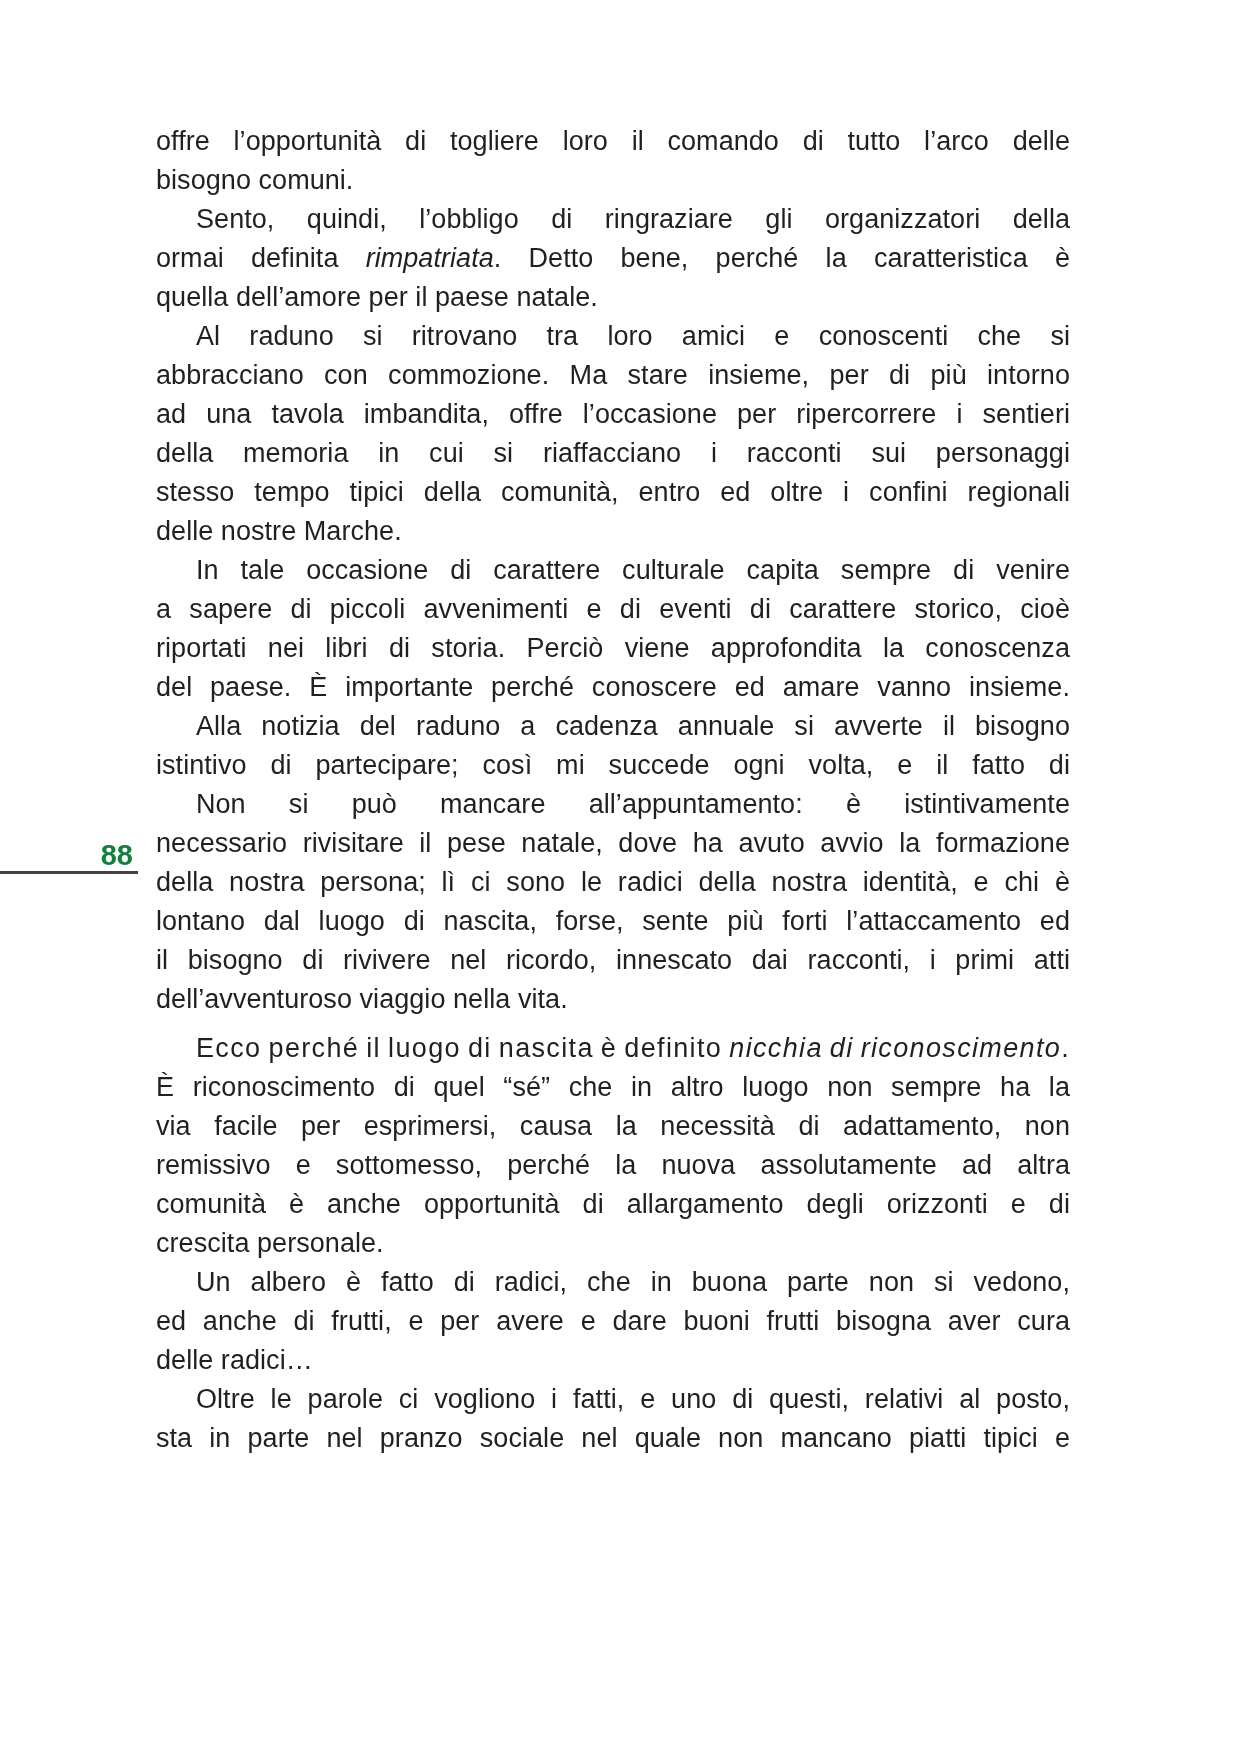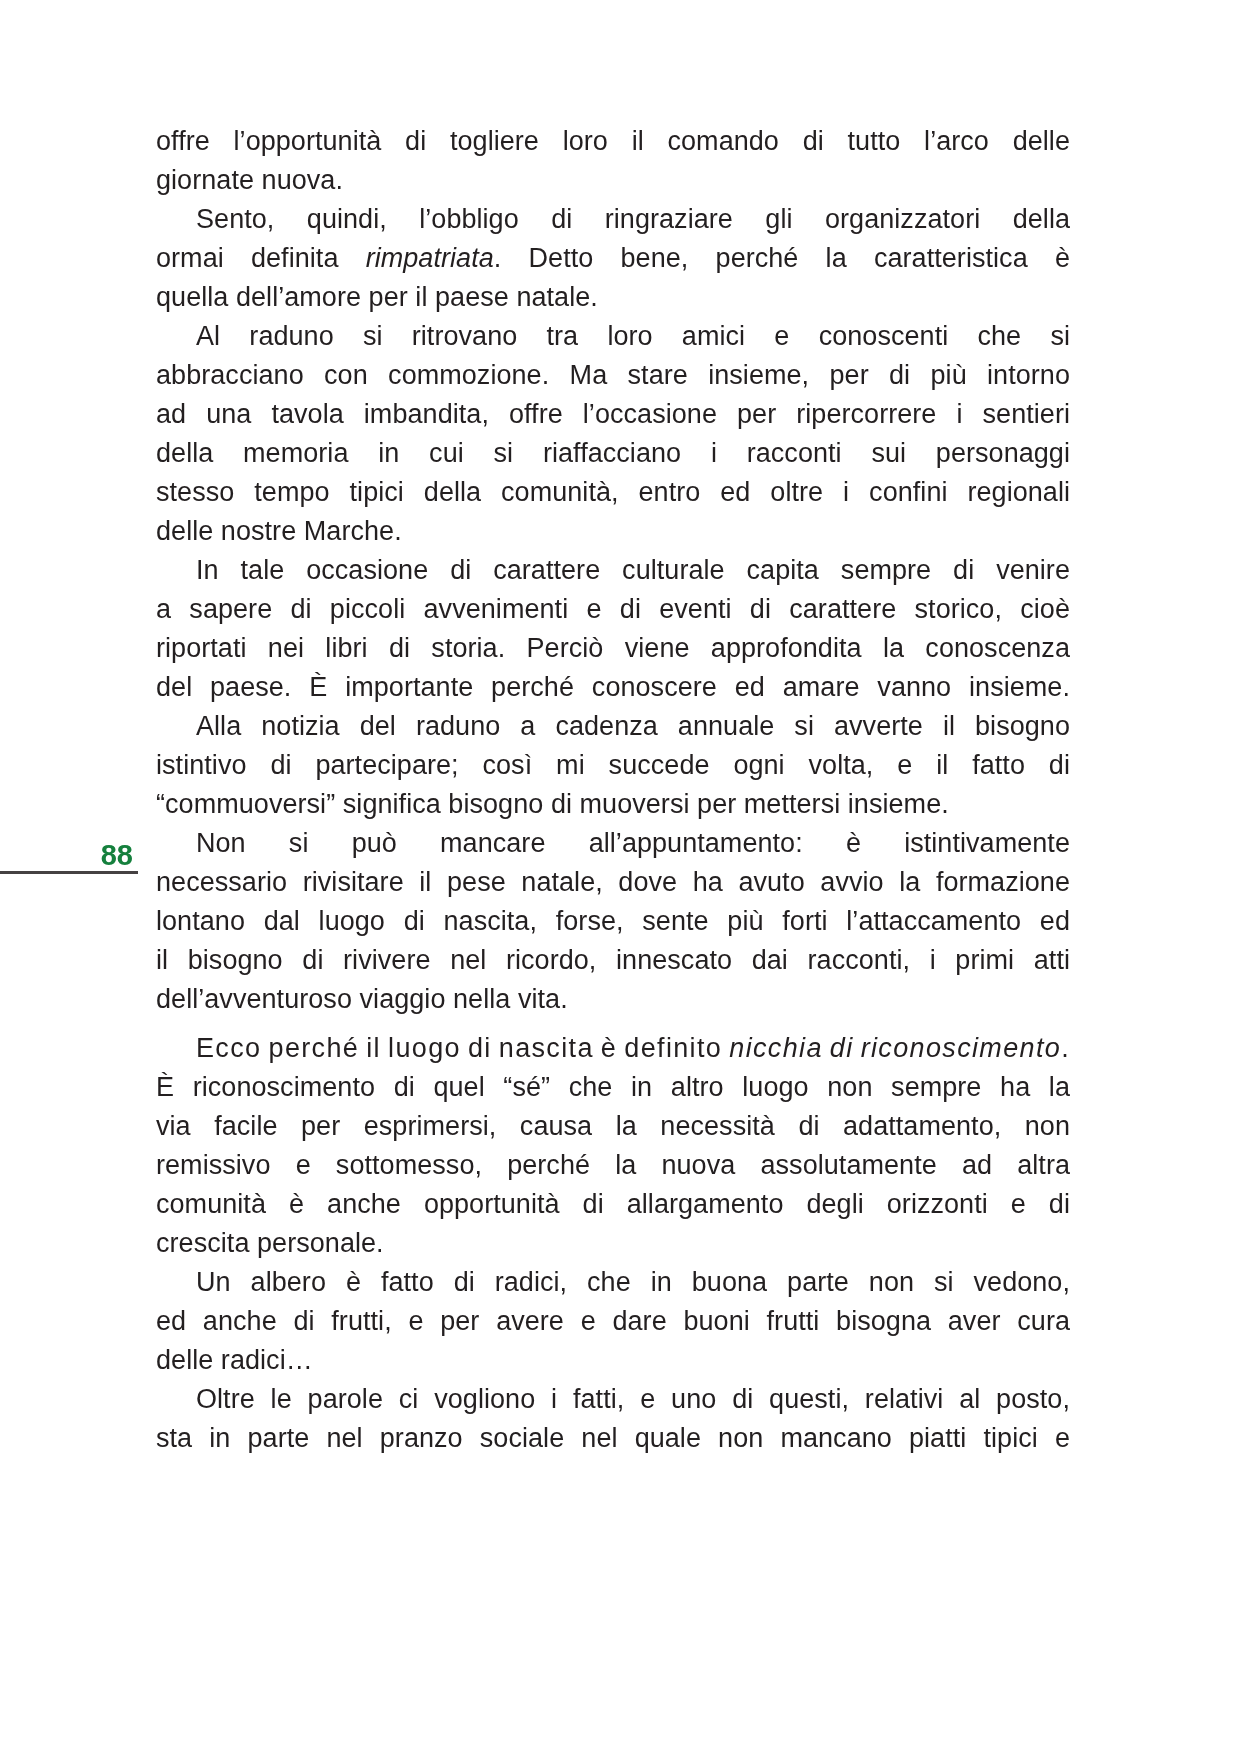--- a/index.html
+++ b/index.html
@@ -56,21 +56,21 @@
 </style>
 </head>
 <body>
 
 <div class="page">
   <div class="page-number">88</div>
   <div class="page-number-rule"></div>
   <div class="text-column">
       <div>
         <div class="line"><span>offre l’opportunità di togliere loro il comando di tutto l’arco delle</span></div>
-        <div class="line no-just"><span>giornate nuova.</span></div>
+        <div class="line no-just"><span>bisogno comuni.</span></div>
       </div>
       <div>
         <div class="line indent"><span>Sento, quindi, l’obbligo di ringraziare gli organizzatori della</span></div>
         <div class="line"><span>ormai definita </span><span class="it">rimpatriata</span><span>. Detto bene, perché la caratteristica è</span></div>
         <div class="line no-just"><span>quella dell’amore per il paese natale.</span></div>
       </div>
       <div>
         <div class="line indent"><span>Al raduno si ritrovano tra loro amici e conoscenti che si</span></div>
         <div class="line"><span>abbracciano con commozione. Ma stare insieme, per di più intorno</span></div>
         <div class="line tight"><span>ad una tavola imbandita, offre l’occasione per ripercorrere i sentieri</span></div>
@@ -80,25 +80,25 @@
       </div>
       <div>
         <div class="line indent"><span>In tale occasione di carattere culturale capita sempre di venire</span></div>
         <div class="line"><span>a sapere di piccoli avvenimenti e di eventi di carattere storico, cioè</span></div>
         <div class="line"><span>riportati nei libri di storia. Perciò viene approfondita la conoscenza</span></div>
         <div class="line"><span>del paese. È importante perché conoscere ed amare vanno insieme.</span></div>
       </div>
       <div>
         <div class="line indent"><span>Alla notizia del raduno a cadenza annuale si avverte il bisogno</span></div>
         <div class="line"><span>istintivo di partecipare; così mi succede ogni volta, e il fatto di</span></div>
-        <div class="line no-just"><span>“commuoversi” significa bisogno di muoversi per mettersi insieme.</span></div>
       </div>
       <div>
         <div class="line indent"><span>Non si può mancare all’appuntamento: è istintivamente</span></div>
         <div class="line tight"><span>necessario rivisitare il pese natale, dove ha avuto avvio la formazione</span></div>
+        <div class="line tight"><span>della nostra persona; lì ci sono le radici della nostra identità, e chi è</span></div>
         <div class="line"><span>lontano dal luogo di nascita, forse, sente più forti l’attaccamento ed</span></div>
         <div class="line"><span>il bisogno di rivivere nel ricordo, innescato dai racconti, i primi atti</span></div>
         <div class="line no-just"><span>dell’avventuroso viaggio nella vita.</span></div>
       </div>
       <div>
         <div class="line indent xtight"><span>Ecco perché il luogo di nascita è definito </span><span class="it">nicchia di riconoscimento</span><span>.</span></div>
         <div class="line"><span>È riconoscimento di quel “sé” che in altro luogo non sempre ha la</span></div>
         <div class="line"><span>via facile per esprimersi, causa la necessità di adattamento, non</span></div>
         <div class="line"><span>remissivo e sottomesso, perché la nuova assolutamente ad altra</span></div>
         <div class="line"><span>comunità è anche opportunità di allargamento degli orizzonti e di</span></div>

